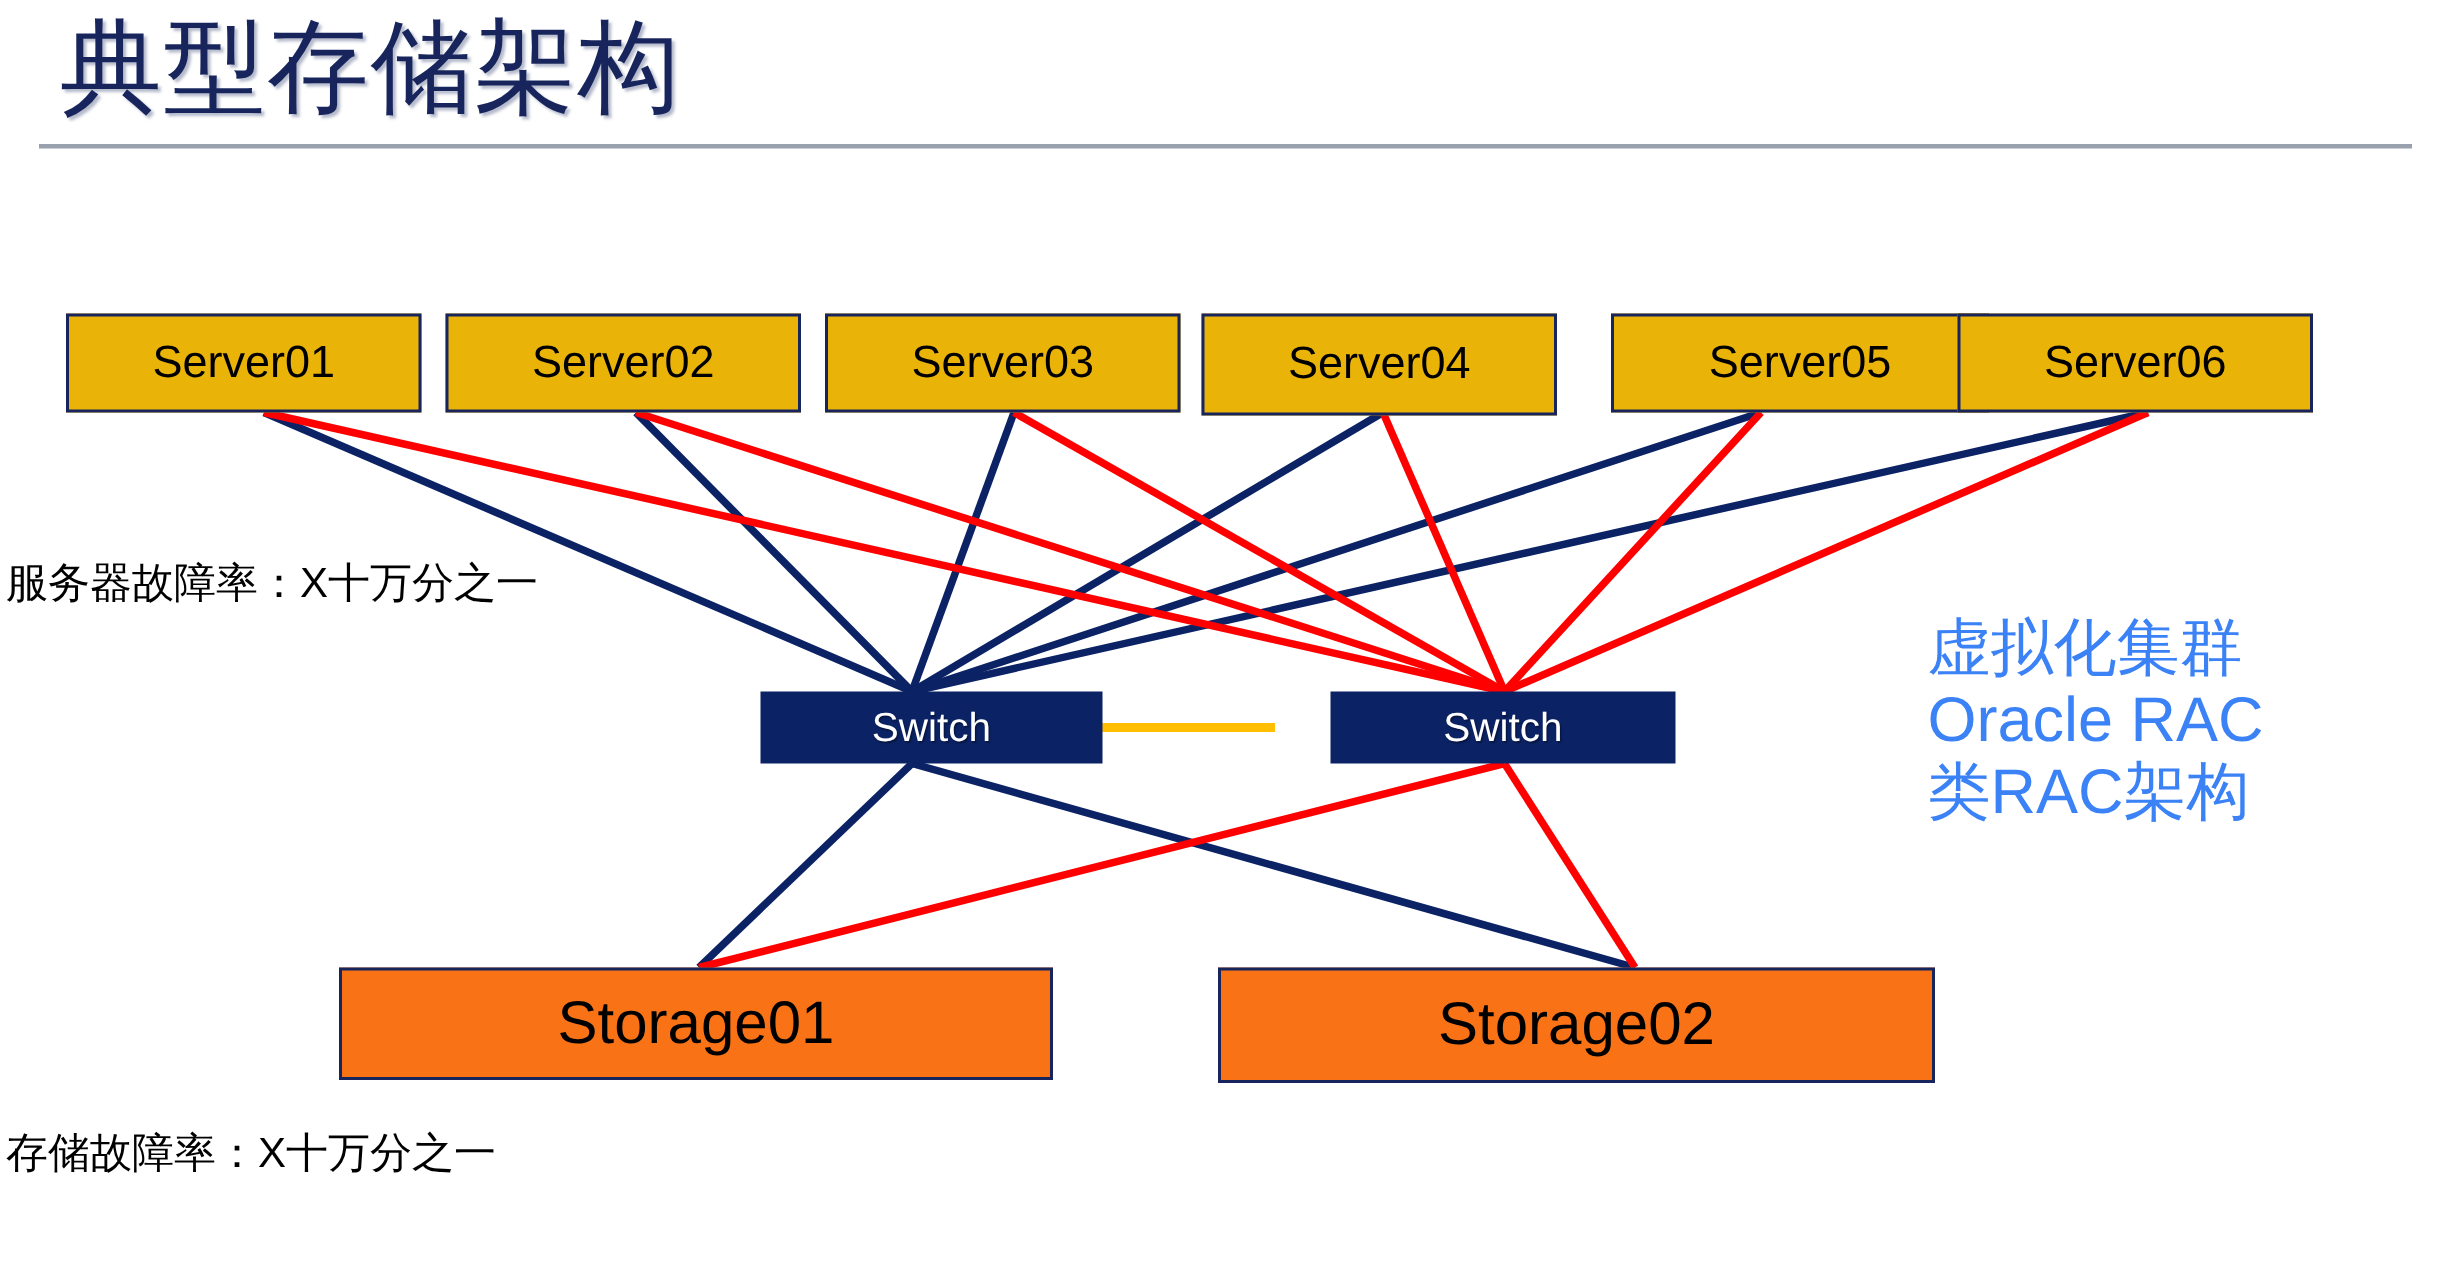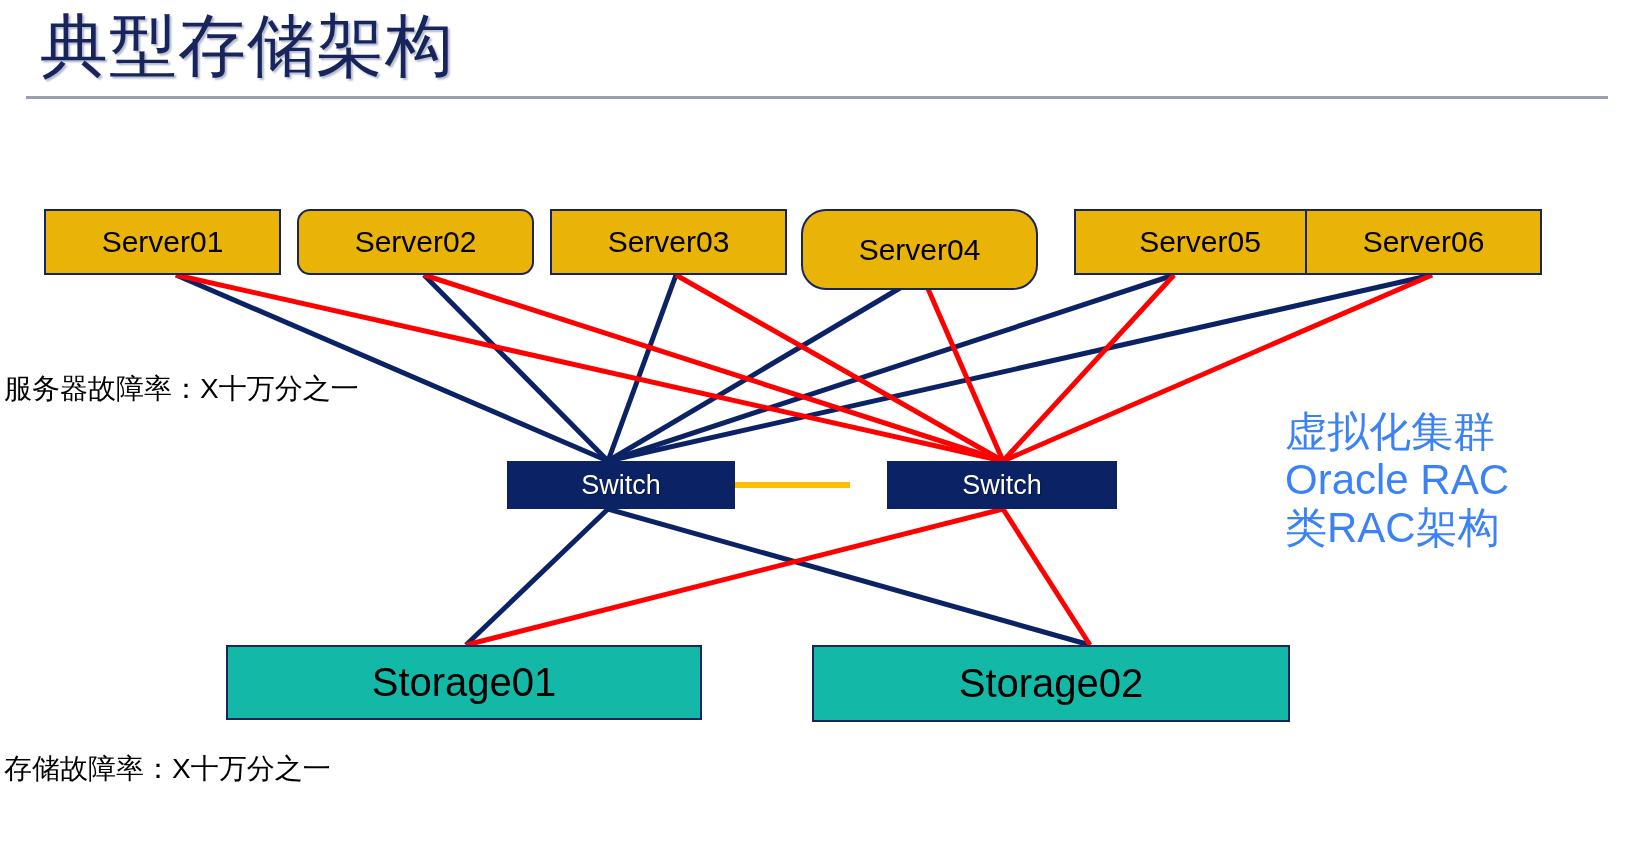--- a/index.html
+++ b/index.html
@@ -60,21 +60,21 @@
     white-space: nowrap;
   }
   .node.server {
     background: #eab308;
     border: 2px solid #17255c;
     height: 66px;
     font-size: 30px;
     color: #000000;
   }
   .node.storage {
-    background: #14b8a6;
+    background: #f97316;
     border: 2px solid #17255c;
     height: 75px;
     font-size: 40px;
     color: #000000;
   }
   .node.switch {
     background: #0b2265;
     border: none;
     height: 48px;
     font-size: 27px;
@@ -143,27 +143,27 @@
       </g>
     <g id="g-interconnect">
         <line x1="700" y1="485" x2="850" y2="485" stroke="#ffbf00" stroke-width="6"></line>
       </g>
   </svg>
 
   <div id="nodes">
       <div class="node server" style="left: 44px; top: 209px; width: 237px; height: 66px;">
         <span>Server01</span>
       </div>
-      <div class="node server" style="left: 297px; top: 209px; width: 237px; height: 66px; border-radius: 13px;">
+      <div class="node server" style="left: 297px; top: 209px; width: 237px; height: 66px;">
         <span>Server02</span>
       </div>
       <div class="node server" style="left: 550px; top: 209px; width: 237px; height: 66px;">
         <span>Server03</span>
       </div>
-      <div class="node server" style="left: 801px; top: 209px; width: 237px; height: 81px; border-radius: 25px;">
+      <div class="node server" style="left: 801px; top: 209px; width: 237px; height: 68px;">
         <span>Server04</span>
       </div>
       <div class="node server" style="left: 1074px; top: 209px; width: 252px; height: 66px;">
         <span>Server05</span>
       </div>
       <div class="node server" style="left: 1305px; top: 209px; width: 237px; height: 66px;">
         <span>Server06</span>
       </div>
       <div class="node switch" style="left: 470px; top: 461px; width: 228px; height: 48px;">
         <span>Switch</span>

